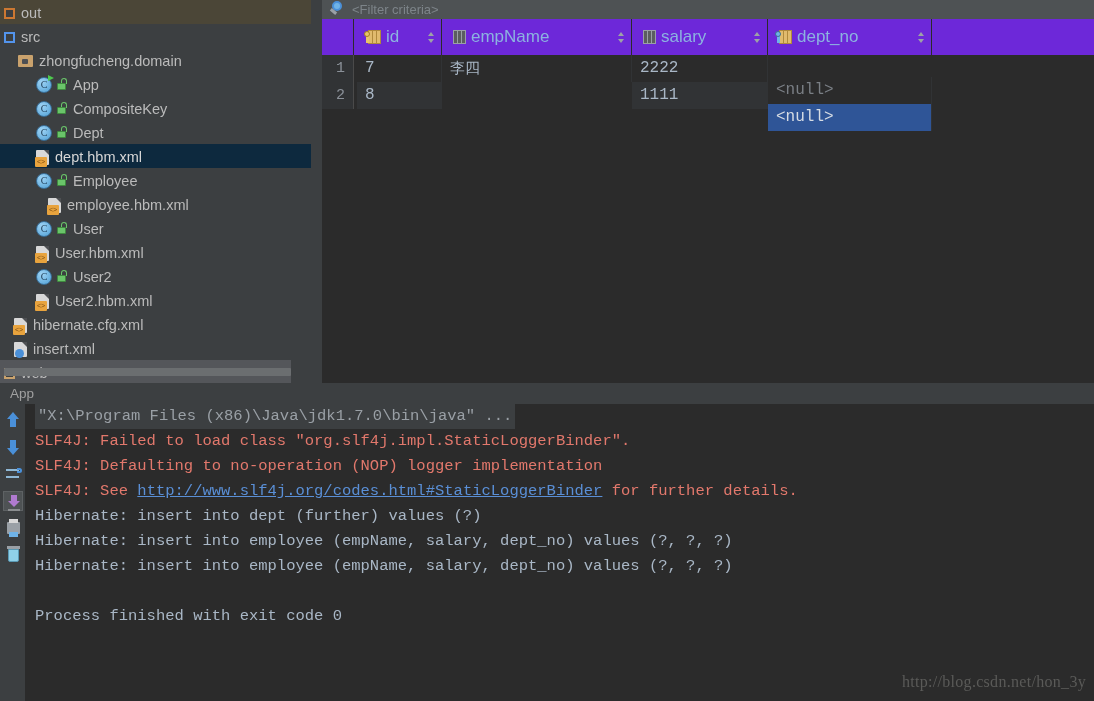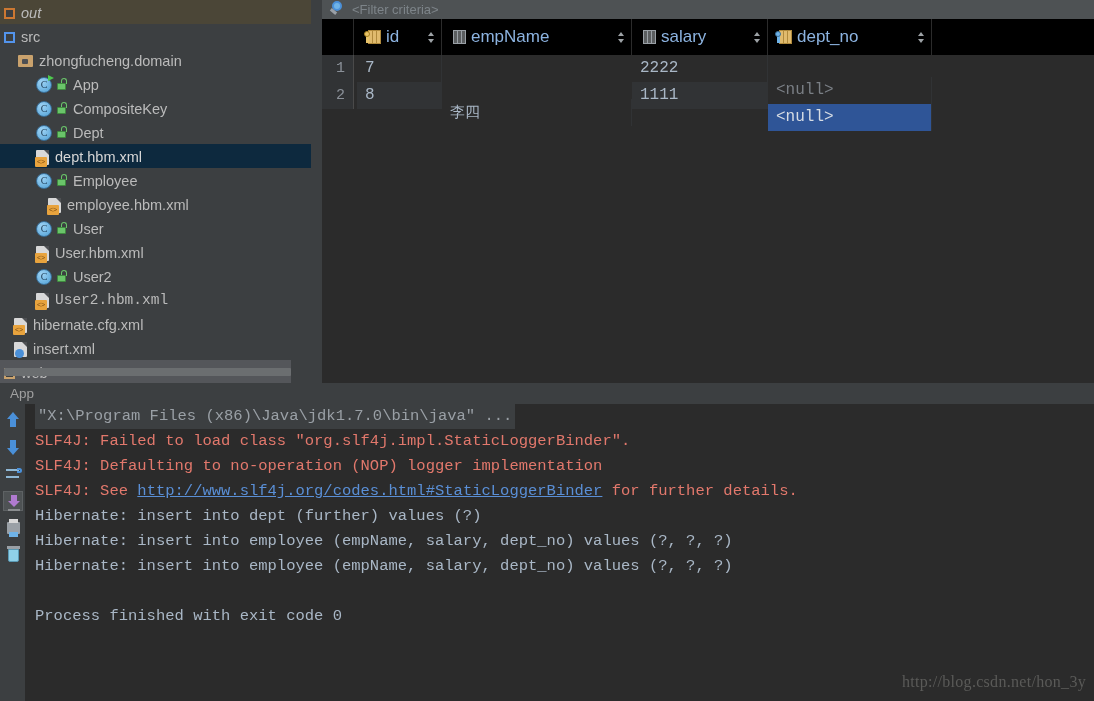--- a/index.html
+++ b/index.html
@@ -17,21 +17,21 @@
     background: #3c3f41; overflow: hidden;
   }
   .tree-row {
     position: relative; height: 24px; line-height: 24px;
     font-size: 14.5px; color: #a9b7c6; white-space: nowrap;
     padding-left: 4px; box-sizing: border-box;
   }
   .tree-row .lbl { color: #bbbbbb; vertical-align: middle; }
   .tree-row.sel { background: #0d293e; }
   .tree-row.sel .lbl { color: #d6d6d6; }
-  .tree-row.module { background: #4b4637; font-style: italic; }
+  .tree-row.module { background: #4b4637; }
   .tree-row.module2 { background: #54565a; }
   .ico { display: inline-block; vertical-align: middle; position: relative; }
 
   
   .ico-module {
     width: 11px; height: 11px; border: 2px solid #cc7832; box-sizing: border-box;
     background: #3c3f41; margin-right: 6px;
   }
   .ico-module.blue { border-color: #5394ec; }
   .ico-module.tan  { border-color: #c9a26d; }
@@ -123,21 +123,21 @@
     position: absolute; left: 0px; top: 9px; width: 7px; height: 3px;
     background: #9aa0a6; transform: rotate(40deg);
   }
   #filter-text {
     position: absolute; left: 30px; top: 0; line-height: 19px;
     font-size: 13px; color: #7d8489;
   }
 
   #grid-head {
     position: absolute; left: 0; top: 19px; height: 36px; width: 772px;
-    background: #000000; border-bottom: 1px solid #2b2b2b;
+    background: #6d28d9; border-bottom: 1px solid #2b2b2b;
   }
   .hcell {
     position: absolute; top: 0; height: 36px; line-height: 36px;
     border-right: 1px solid #2b2b2b; box-sizing: border-box;
     color: #8cb3e0; font-size: 17px; white-space: nowrap; padding-left: 8px;
   }
   .hcell .sortarrow {
     position: absolute; right: 6px; top: 13px; width: 7px; height: 11px;
   }
   .hcell .sortarrow::before {
@@ -346,21 +346,21 @@
         <div class="tree-row" style="top: 48px; position: absolute; left: 0px; width: 311px;"><span style="display:inline-block;width:14px"></span><span class="ico ico-folder"></span><span class="lbl">zhongfucheng.domain</span></div>
         <div class="tree-row" style="top: 72px; position: absolute; left: 0px; width: 311px;"><span style="display:inline-block;width:32px"></span><span class="ico ico-class run">C</span><span class="ico ico-lock"><b></b><i></i></span><span class="lbl">App</span></div>
         <div class="tree-row" style="top: 96px; position: absolute; left: 0px; width: 311px;"><span style="display:inline-block;width:32px"></span><span class="ico ico-class">C</span><span class="ico ico-lock"><b></b><i></i></span><span class="lbl">CompositeKey</span></div>
         <div class="tree-row" style="top: 120px; position: absolute; left: 0px; width: 311px;"><span style="display:inline-block;width:32px"></span><span class="ico ico-class">C</span><span class="ico ico-lock"><b></b><i></i></span><span class="lbl">Dept</span></div>
         <div class="tree-row sel" style="top: 144px; position: absolute; left: 0px; width: 311px;"><span style="display:inline-block;width:32px"></span><span class="ico ico-xml"></span><span class="lbl">dept.hbm.xml</span></div>
         <div class="tree-row" style="top: 168px; position: absolute; left: 0px; width: 311px;"><span style="display:inline-block;width:32px"></span><span class="ico ico-class">C</span><span class="ico ico-lock"><b></b><i></i></span><span class="lbl">Employee</span></div>
         <div class="tree-row" style="top: 192px; position: absolute; left: 12px; width: 311px;"><span style="display:inline-block;width:32px"></span><span class="ico ico-xml"></span><span class="lbl">employee.hbm.xml</span></div>
         <div class="tree-row" style="top: 216px; position: absolute; left: 0px; width: 311px;"><span style="display:inline-block;width:32px"></span><span class="ico ico-class">C</span><span class="ico ico-lock"><b></b><i></i></span><span class="lbl">User</span></div>
         <div class="tree-row" style="top: 240px; position: absolute; left: 0px; width: 311px;"><span style="display:inline-block;width:32px"></span><span class="ico ico-xml"></span><span class="lbl">User.hbm.xml</span></div>
         <div class="tree-row" style="top: 264px; position: absolute; left: 0px; width: 311px;"><span style="display:inline-block;width:32px"></span><span class="ico ico-class">C</span><span class="ico ico-lock"><b></b><i></i></span><span class="lbl">User2</span></div>
-        <div class="tree-row" style="top: 288px; position: absolute; left: 0px; width: 311px; font-family: Liberation Mono, monospace;"><span style="display:inline-block;width:32px"></span><span class="ico ico-xml"></span><span class="lbl">User2.hbm.xml</span></div>
+        <div class="tree-row" style="top: 288px; position: absolute; left: 0px; width: 311px;"><span style="display:inline-block;width:32px"></span><span class="ico ico-xml"></span><span class="lbl">User2.hbm.xml</span></div>
         <div class="tree-row" style="top: 312px; position: absolute; left: 0px; width: 311px;"><span style="display:inline-block;width:10px"></span><span class="ico ico-xml"></span><span class="lbl">hibernate.cfg.xml</span></div>
         <div class="tree-row" style="top: 336px; position: absolute; left: 0px; width: 311px;"><span style="display:inline-block;width:10px"></span><span class="ico ico-xml struts"></span><span class="lbl">insert.xml</span></div>
         <div class="tree-row module2" style="top: 360px; position: absolute; left: 0px; width: 291px;"><span style="display:inline-block;width:0px"></span><span class="ico ico-module tan"></span><span class="lbl">web</span></div>
       </div>
     <div id="tree-vtrack">
       
     </div>
     <div id="tree-hscroll"></div>
   </div>
 
@@ -378,21 +378,21 @@
         <div class="hcell" style="left: 0px; width: 32px;"></div>
         <div class="hcell" style="left: 35px; width: 85px;"><span class="colicon pk"><span class="tbl"></span><span class="keystem"></span><span class="key"></span></span><span>id</span><span class="sortarrow"></span></div>
         <div class="hcell" style="left: 120px; width: 190px;"><span class="colicon"><span class="tbl"></span></span><span>empName</span><span class="sortarrow"></span></div>
         <div class="hcell" style="left: 310px; width: 136px;"><span class="colicon"><span class="tbl"></span></span><span>salary</span><span class="sortarrow"></span></div>
         <div class="hcell" style="left: 446px; width: 164px;"><span class="colicon fk"><span class="tbl"></span><span class="keystem"></span><span class="key"></span></span><span>dept_no</span><span class="sortarrow"></span></div>
       </div>
     <div id="grid-body">
         <div class="grid-row odd" style="top: 55px;">
           <div class="gcell rownum" style="left: 0px; width: 32px;">1</div>
           <div class="gcell" style="left: 35px; width: 85px;">7</div>
-          <div class="gcell cjk" style="left: 120px; width: 190px; margin-top: 44px;">李四</div>
+          <div class="gcell cjk" style="left: 120px; width: 190px;">李四</div>
           <div class="gcell" style="left: 310px; width: 136px;">2222</div>
           <div class="gcell null" style="left: 446px; width: 164px;">&lt;null&gt;</div>
         </div>
         <div class="grid-row even" style="top: 82px;">
           <div class="gcell rownum" style="left: 0px; width: 32px;">2</div>
           <div class="gcell" style="left: 35px; width: 85px;">8</div>
           <div class="gcell" style="left: 310px; width: 136px;">1111</div>
           <div class="gcell null selected" style="left: 446px; width: 164px;">&lt;null&gt;</div>
         </div>
       </div>

